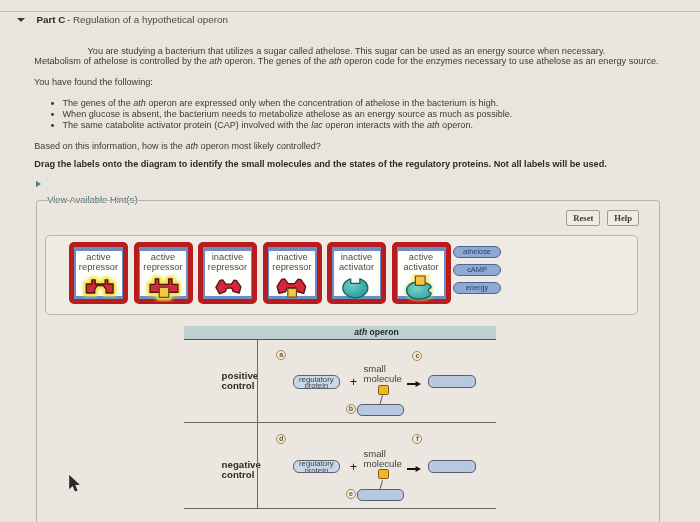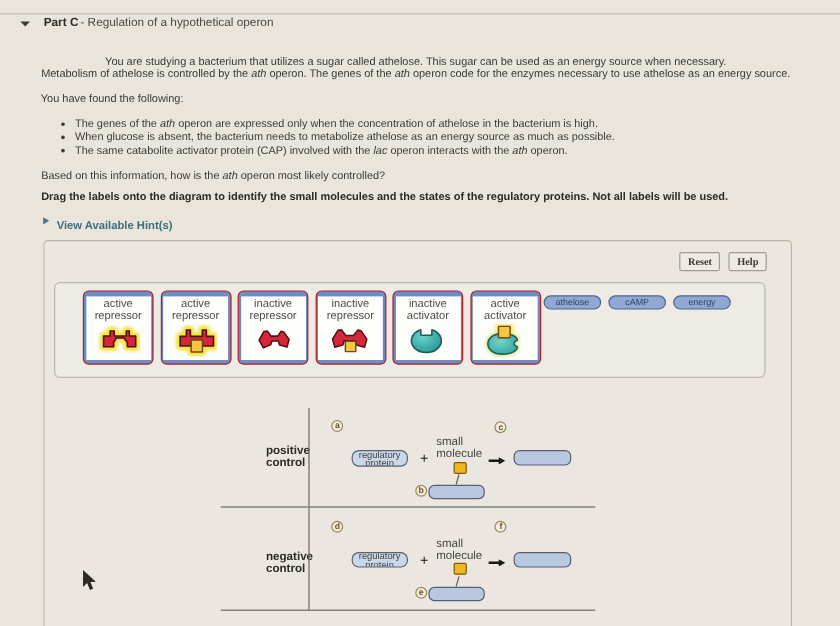--- a/index.html
+++ b/index.html
@@ -30,51 +30,51 @@
   .p2{position:absolute;left:34px;top:37px;font-size:9.15px;}
   .bullets{position:absolute;left:51.3px;top:58px;margin:0;padding:0;list-style:none;}
   .bullets li{font-size:9.1px;line-height:11px;position:relative;padding-left:11.2px;white-space:nowrap;}
   .bullets li:before{content:"";position:absolute;left:0px;top:4.4px;width:2.8px;height:2.8px;border-radius:50%;background:#3c3a36;}
   .p3{position:absolute;left:34.3px;top:101px;font-size:9.1px;}
   .p4{position:absolute;left:34.3px;top:119px;font-size:9.15px;font-weight:bold;color:#2c2a26;}
   .hint{position:absolute;left:35.5px;top:138px;height:12px;width:300px;white-space:nowrap;}
   .tri{position:absolute;left:0px;top:2.9px;width:0;height:0;
         border-top:3.5px solid transparent;border-bottom:3.5px solid transparent;
         border-left:5px solid #4b7582;}
-  .hint-lbl{position:absolute;left:11.7px;top:4px;font-size:9.4px;font-weight:bold;color:#416d7a;}
+  .hint-lbl{position:absolute;left:11.7px;top:16px;font-size:9.4px;font-weight:normal;color:#416d7a;}
 
   
   .panel{position:absolute;left:36px;top:200px;width:624px;height:322px;
          border:1px solid #b9b2a7;border-bottom:none;border-radius:4px 4px 0 0;
          background:rgba(255,255,255,0.10);box-sizing:border-box;}
   .panel-tools{position:absolute;right:20px;top:9px;display:flex;gap:7px;}
   .btn{font-family:Liberation Serif, serif;font-size:8.6px;font-weight:bold;color:#3b3935;
        background:#eeebe4;border:1px solid #a29b91;border-radius:2px;padding:2.5px 6px 3px 6px;line-height:1;}
 
   
   .tray{position:absolute;left:8px;top:34px;width:593px;height:80px;
         background:rgba(255,255,255,0.18);border:1px solid #bdb6ab;border-radius:5px;box-sizing:border-box;}
   .cards{position:absolute;left:23px;top:6px;display:flex;gap:5.5px;}
-  .card{width:59px;height:62px;border:1px solid #b91c1c;border-radius:5px;background:#6b8cc4;
+  .card{width:59px;height:62px;border:5px solid #b91c1c;border-radius:5px;background:#6b8cc4;
         box-sizing:border-box;padding:3.5px 1.5px;text-decoration:underline;}
   .card-in{width:100%;height:100%;background:#fdfdfc;position:relative;}
   .card-txt{position:absolute;top:1px;left:0;width:100%;text-align:center;font-size:9.3px;
             line-height:10.6px;color:#4e4b44;}
   .card-ico{position:absolute;top:23.5px;left:50%;transform:translateX(-50%);width:36px;height:28px;}
   .card-ico svg{width:36px;height:28px;display:block;}
   .rep{fill:#d6263a;stroke:#4e1310;stroke-width:1.3;stroke-linejoin:round;}
   .rep-glow{fill:#f0e33a;stroke:#f0e33a;stroke-width:7;stroke-linejoin:round;}
   .sq-glow{fill:#f0e33a;stroke:#f0e33a;stroke-width:7;stroke-linejoin:round;}
   .sq{fill:#f5c545;stroke:#6d4a12;stroke-width:1.2;}
   .act{stroke:#1d5c58;stroke-width:1.3;stroke-linejoin:round;}
   .act-glow{fill:#cfe055;stroke:#cfe055;stroke-width:4.5;stroke-linejoin:round;}
   .glow{filter:blur(1.5px);opacity:.95;}
   .glow2{filter:blur(1.5px);opacity:.6;}
 
-  .pills{position:absolute;left:407px;top:10px;display:flex;gap:6px;}
+  .pills{position:absolute;left:407px;top:10px;display:flex;gap:6px;flex-direction:column;}
   .pill{background:#8fa9d3;border:1.3px solid #4d6694;border-radius:6px;box-sizing:border-box;
         width:48px;height:12px;font-size:7.4px;color:#2c4066;line-height:10px;text-align:center;}
 
   
   .diagram{position:absolute;left:147px;top:125px;width:312px;height:184px;}
   .dg-hdr{position:absolute;left:0;top:0;width:312px;height:12.5px;
           background:#bed0d2;border-bottom:1.2px solid #55534d;}
   .dg-hdr-l{position:absolute;left:0;top:0;width:73px;height:12.5px;}
   .dg-hdr-r{position:absolute;left:73px;top:0;width:239px;height:12.5px;
             text-align:center;font-size:8.6px;font-weight:bold;color:#232a31;line-height:12.5px;}
@@ -255,20 +255,24 @@
         </div>
       </div>
       <div class="pills">
         <div class="pill">athelose</div>
         <div class="pill">cAMP</div>
         <div class="pill">energy</div>
       </div>
     </div>
 
     <div class="diagram">
+      <div class="dg-hdr">
+        <div class="dg-hdr-l"></div>
+        <div class="dg-hdr-r"><i>ath</i><span> operon</span></div>
+      </div>
 
       <div class="dg-row">
         <div class="dg-lbl"><span>positive</span><br><span>control</span></div>
         <div class="dg-body">
           <div class="tag tag-a">a</div>
           <div class="protein"><span>regulatory</span><br><span>protein</span></div>
           <div class="plus">+</div>
           <div class="molec"><span>small</span><br><span>molecule</span></div>
           <div class="ysq"></div>
           <svg class="leader" width="6" height="10" viewBox="0 0 6 10">

